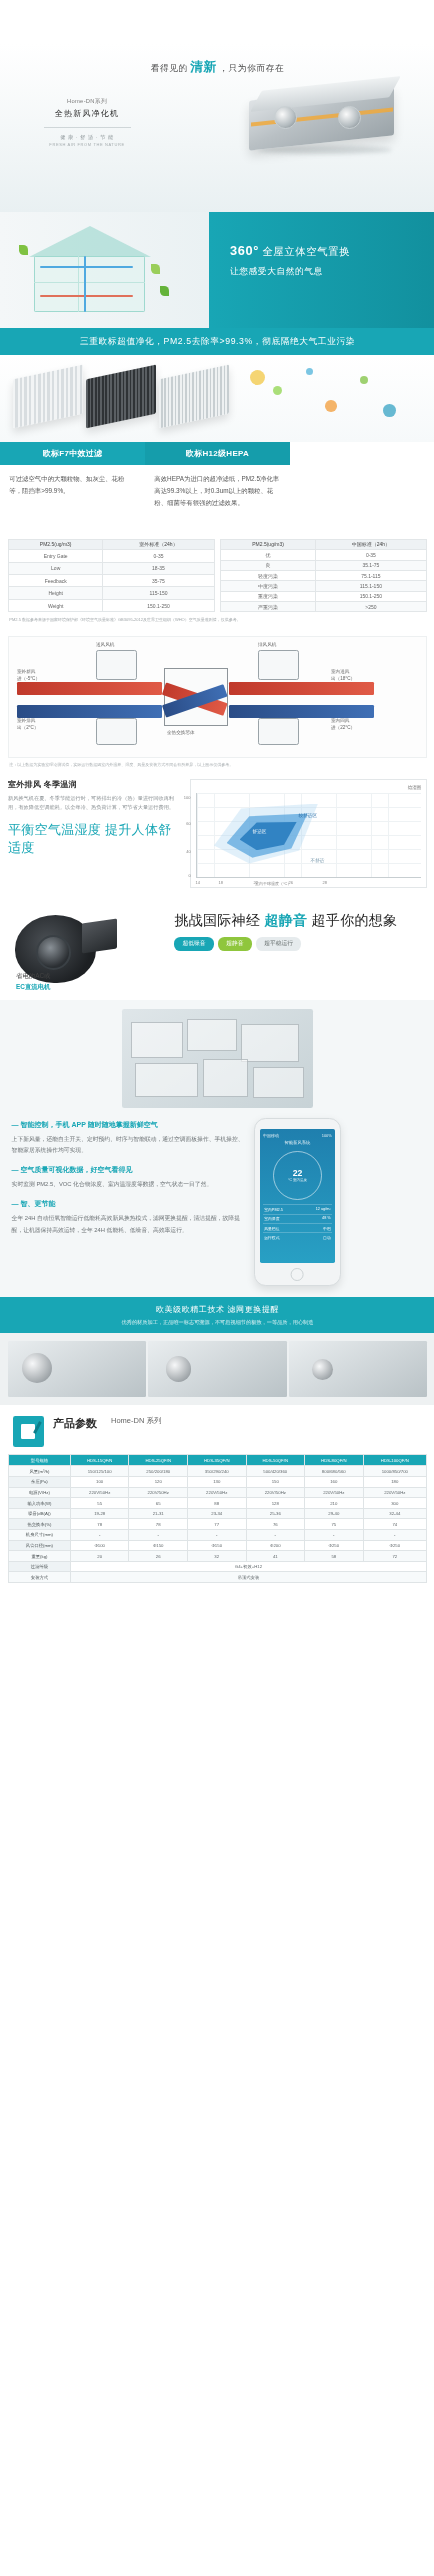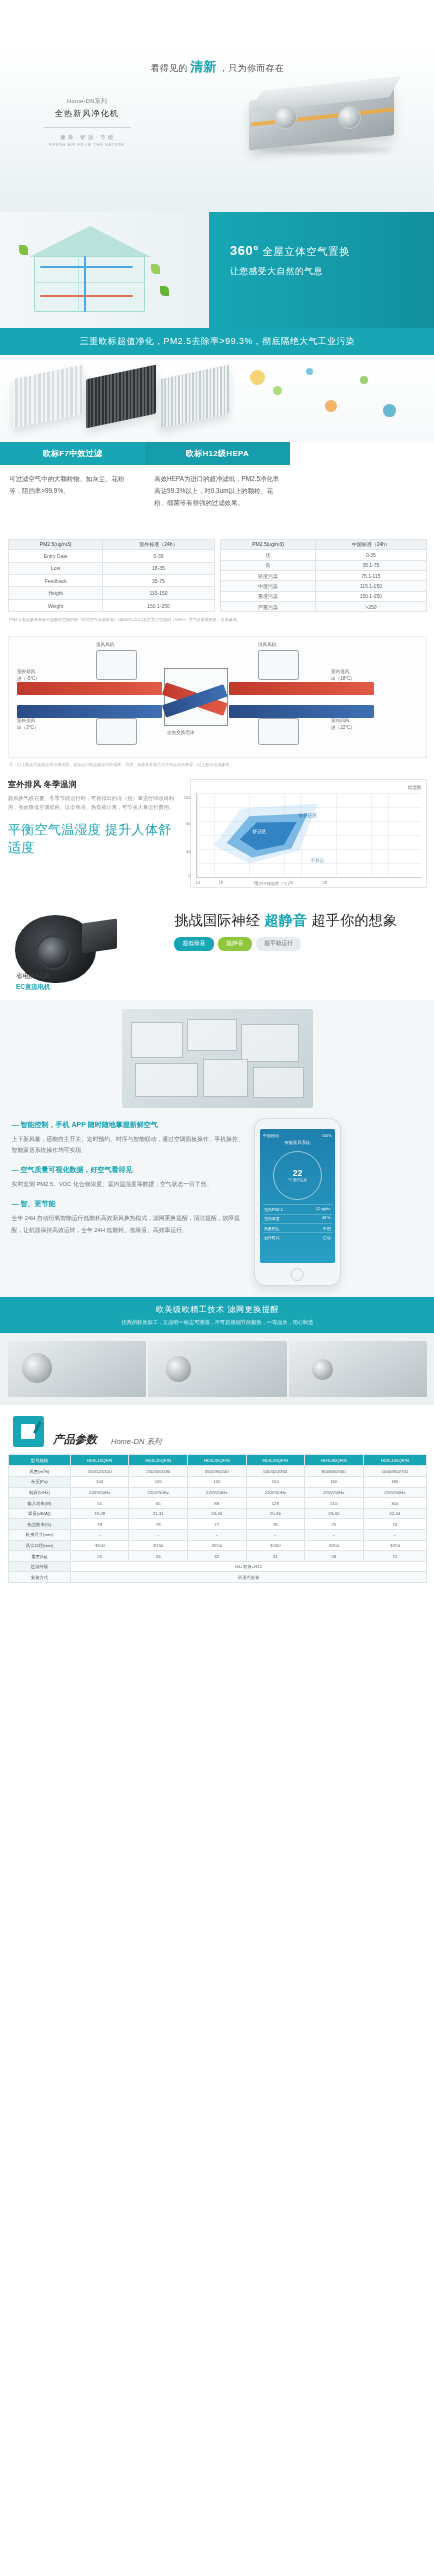--- a/index.html
+++ b/index.html
@@ -351,22 +351,22 @@
     background: linear-gradient(150deg,#e9edef,#b9c2c6);
     position: relative; overflow: hidden;
   }
   .dimg .blob {
     position: absolute; border-radius: 50%;
     background: radial-gradient(circle at 35% 35%,#f7f8f9,#7e868b);
   }
 
   
   .spec-head {
-    display: flex; align-items: flex-end; gap: 9.3px;
-    padding: 10.4px 12.8px 7px; background: #fff; font-style: italic;
+    display: flex; align-items: flex-start; gap: 9.3px;
+    padding: 10.4px 12.8px 7px; background: #fff;
   }
   .spec-ico {
     width: 31px; height: 31px; border-radius: 2.3px; background: #18a6b5;
     position: relative;
   }
   .spec-ico:after {
     content: ""; position: absolute; left: 8.7px; top: 8px;
     width: 14px; height: 15px; background: #fff; border-radius: 1.2px;
   }
   .spec-ico:before {

